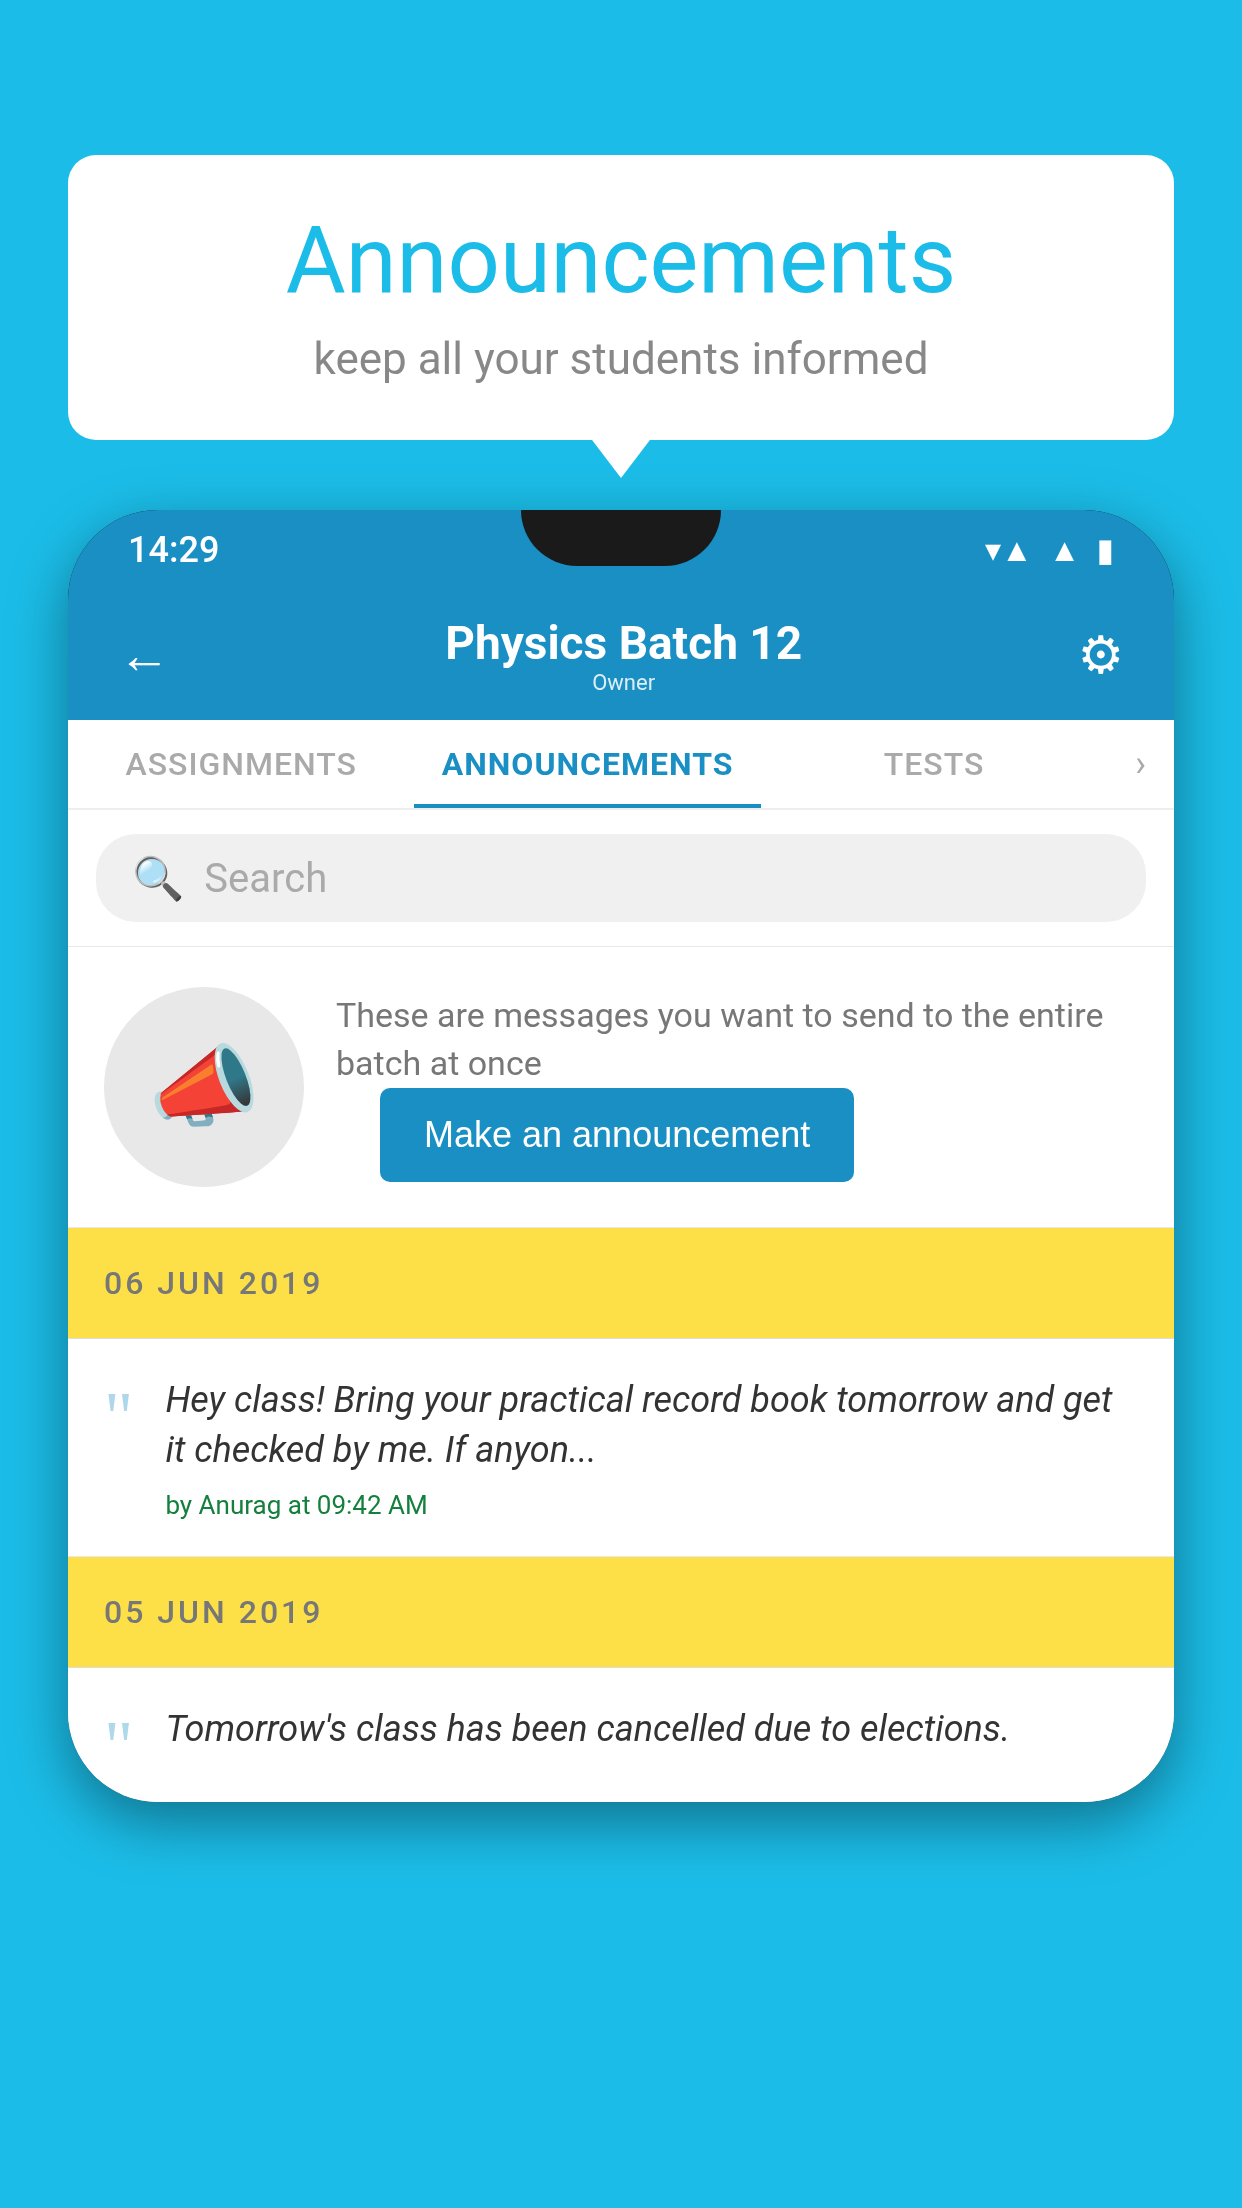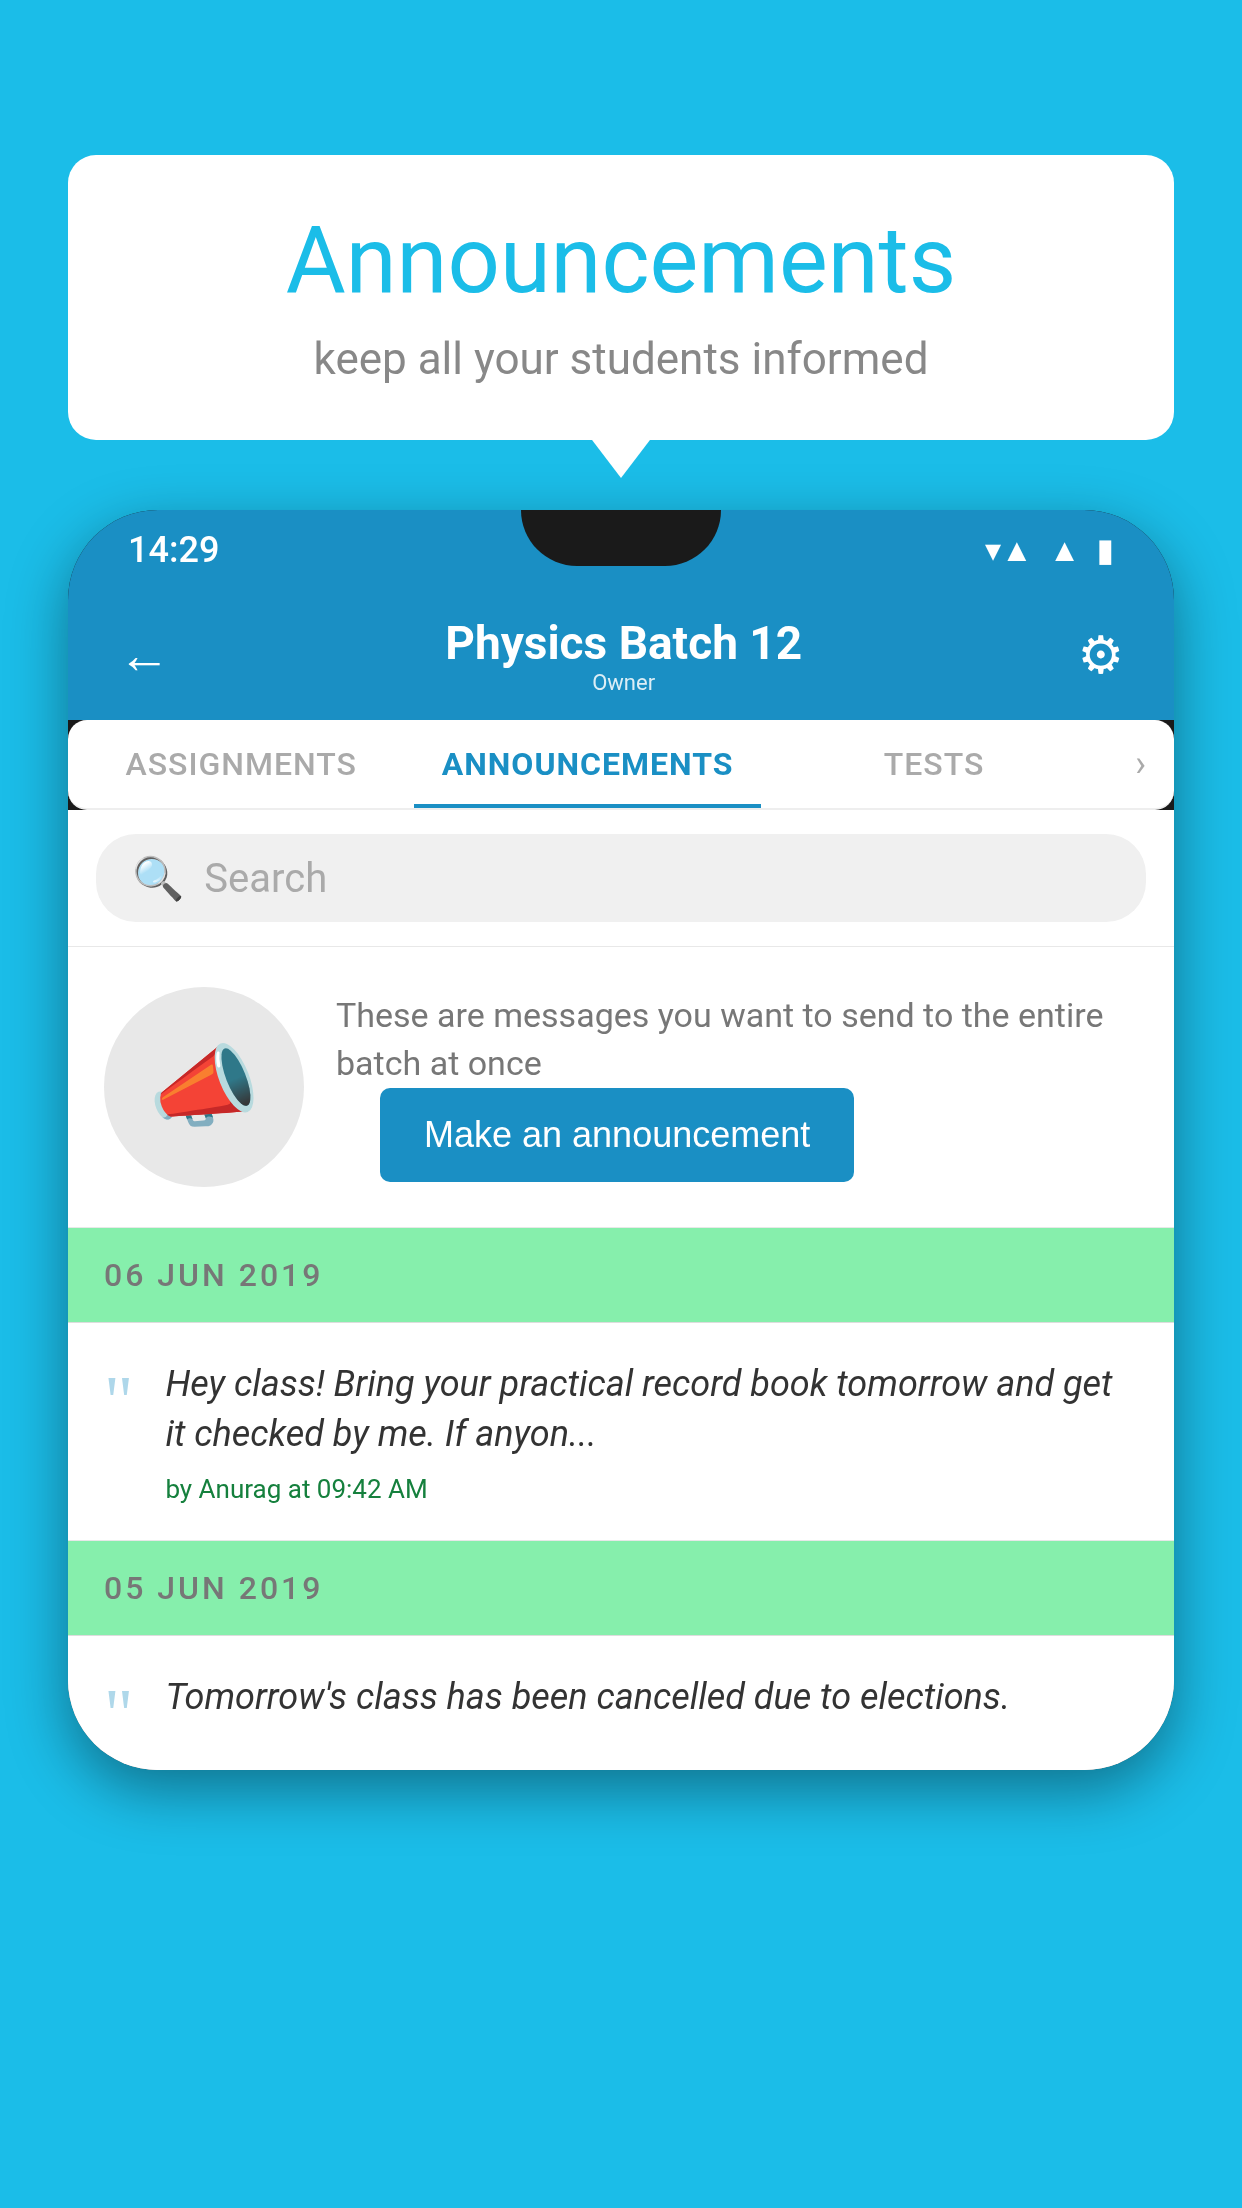--- a/index.html
+++ b/index.html
@@ -153,21 +153,20 @@
       padding: 10px;
     }
 
     
     .tabs-bar {
       background: white;
       display: flex;
       height: 90px;
       align-items: center;
       border-bottom: 2px solid #eee;
-      border-radius: 19px;
     }
     .tab-item {
       flex: 1;
       text-align: center;
       font-size: 32px;
       font-weight: 500;
       color: #aaa;
       height: 100%;
       display: flex;
       align-items: center;
@@ -262,22 +261,22 @@
       border-radius: 10px;
       padding: 26px 44px;
       font-size: 36px;
       font-weight: 500;
       cursor: pointer;
       margin-left: 44px;
     }
 
     
     .date-separator {
-      background: #86efac;
-      padding: 28px 36px;
+      background: #fde047;
+      padding: 36px 36px;
       font-size: 32px;
       color: #777;
       letter-spacing: 3px;
       font-weight: 500;
       border-bottom: 1px solid #ddd;
     }
 
     
     .announcement-item {
       background: white;

